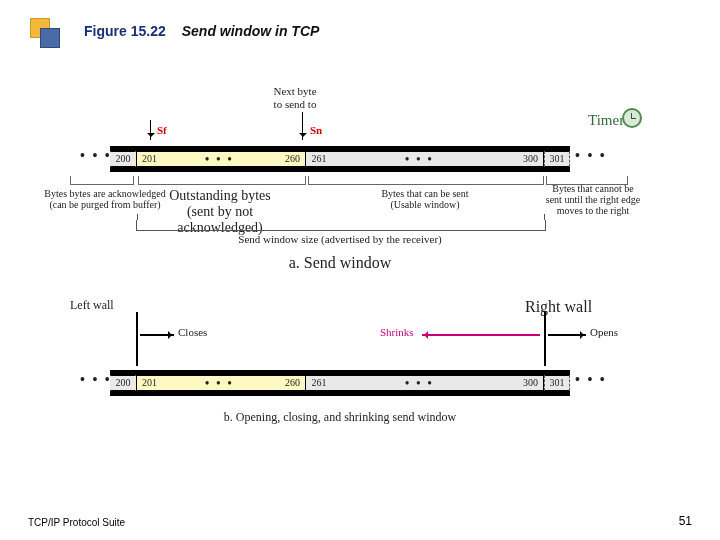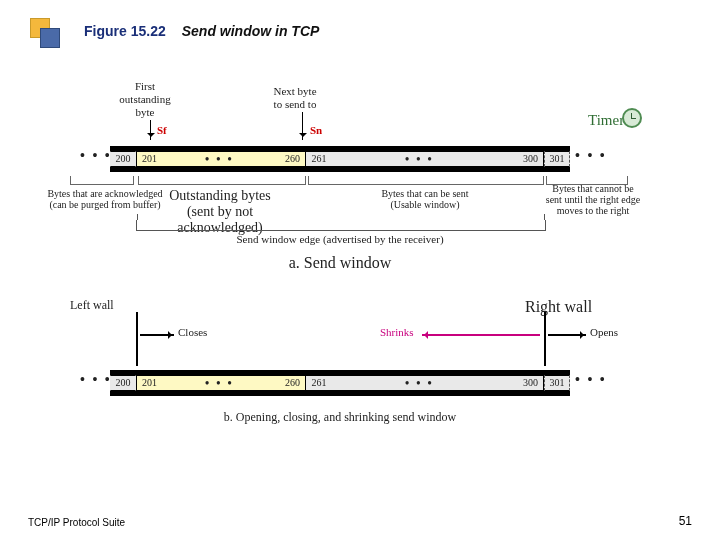--- a/index.html
+++ b/index.html
@@ -197,23 +197,20 @@
   <div class="header-icon">
     <div class="sq1"></div>
     <div class="sq2"></div>
   </div>
   <span class="fig-num">Figure 15.22</span>
   <span class="fig-title">Send window in TCP</span>
 </div>
 
 <div class="diagram">
 
-  <div class="abs center arrowlabel" style="left:30px; top:0px; width:90px; white-space:pre-line">First
-outstanding
-byte</div>
   <div class="abs center arrowlabel" style="left:180px; top:5px; width:90px; white-space:pre-line">Next byte
 to send to</div>
   <span class="abs red" style="left:87px; top:44px">Sf</span>
   <span class="abs red" style="left:240px; top:44px">Sn</span>
   <div class="vdownarrow" style="left:80px; top:40px; height:20px"></div>
   <div class="vdownarrow" style="left:232px; top:32px; height:28px"></div>
 
   <span class="abs" style="left:518px; top:32px; font-size:15px; color:#2f6d33">Timer</span>
   <div class="clock abs" style="left:552px; top:28px"></div>
 
@@ -230,41 +227,41 @@
     <div class="cell grey" style="left:196px; width:26px">261</div>
     <div class="cell grey" style="left:222px; width:186px"></div>
     <span class="abs dotdots" style="left:295px; top:6px; font-size:12px">• • •</span>
     <div class="cell grey" style="left:408px; width:26px; border-right:1px solid #000">300</div>
     <div class="cell grey" style="left:434px; width:26px">301</div>
     <div class="dashside" style="left:434px; width:26px"></div>
   </div>
   <span class="abs dotdots" style="left:505px; top:68px">• • •</span>
 
   <div class="bracket" style="left:0px; top:96px; width:62px"></div>
-  <div class="abs center" style="left:-40px; top:108px; width:150px; white-space:pre-line; font-size:10px">Bytes that are acknowledged
+  <div class="abs center" style="left:-40px; top:108px; width:150px; white-space:pre-line; font-size:10px">Bytes bytes are acknowledged
 (can be purged from buffer)</div>
 
   <div class="bracket" style="left:68px; top:96px; width:166px"></div>
   <div class="abs center" style="left:75px; top:108px; width:150px; white-space:pre-line; font-size:14px">Outstanding bytes
 (sent by not acknowledged)</div>
 
   <div class="bracket" style="left:238px; top:96px; width:234px"></div>
   <div class="abs center" style="left:280px; top:108px; width:150px; white-space:pre-line; font-size:10px">Bytes that can be sent
 (Usable window)</div>
 
   <div class="bracket" style="left:476px; top:96px; width:80px"></div>
   <div class="abs center" style="left:458px; top:103px; width:130px; white-space:pre-line; font-size:10px">Bytes that cannot be
 sent until the right edge
 moves to the right</div>
 
   <div class="hbracket-wide" style="left:66px; top:140px; width:408px">
     <div class="tick" style="left:0"></div>
     <div class="tick" style="right:0"></div>
   </div>
-  <div class="abs center" style="left:120px; top:153px; width:300px; font-size:11px">Send window edge (advertised by the receiver)</div>
+  <div class="abs center" style="left:120px; top:153px; width:300px; font-size:11px">Send window size (advertised by the receiver)</div>
 
   <div class="abs center" style="left:200px; top:174px; width:140px; font-size:16px">a. Send window</div>
 
   <span class="abs" style="left:0px; top:218px; font-size:12px">Left wall</span>
   <span class="abs" style="left:455px; top:218px; font-size:16px">Right wall</span>
 
   <div class="vwall" style="left:66px; top:232px; height:54px"></div>
   <div class="vwall" style="left:474px; top:232px; height:54px"></div>
 
   <span class="abs" style="left:108px; top:246px">Closes</span>

